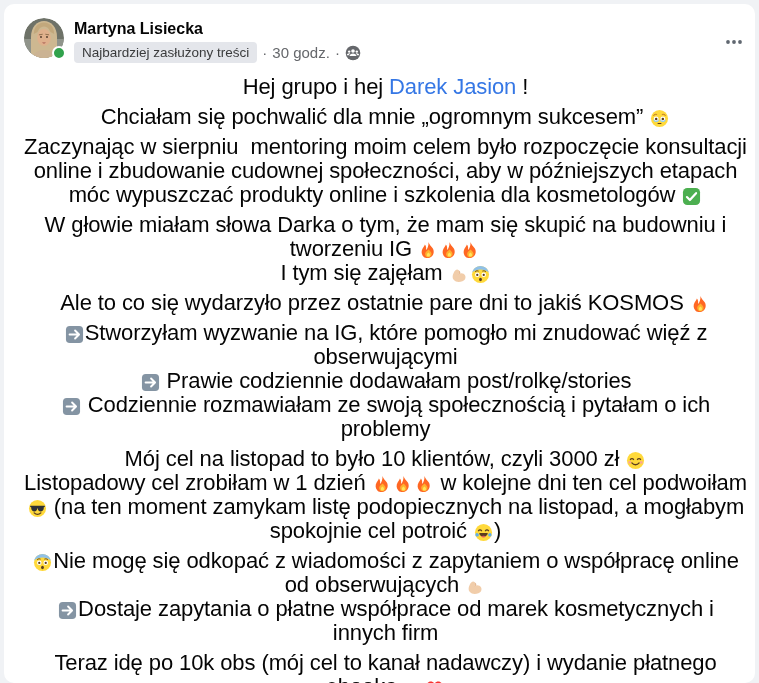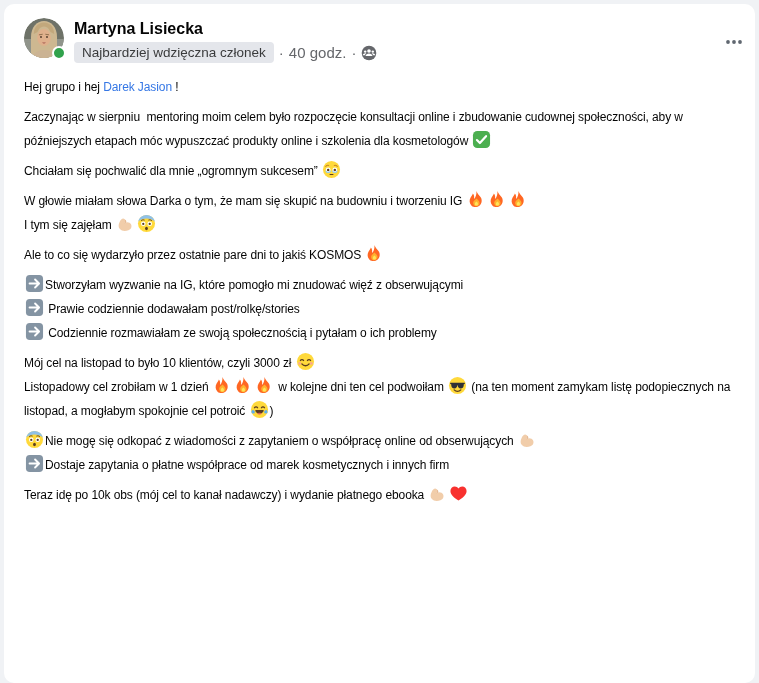--- a/index.html
+++ b/index.html
@@ -44,23 +44,24 @@
     width: 34px; height: 34px;
     border: 0; background: transparent; border-radius: 50%;
     display: flex; align-items: center; justify-content: center;
     cursor: pointer;
   }
   .more-btn svg { width: 20px; height: 20px; }
   
   .body { margin-top: 12px; }
   .para {
     margin: 6px 0 0 0;
-    font-size: 12px; line-height: 24px; color: #050505;
+    font-size: 22px; line-height: 24px; color: #050505;
     letter-spacing: -0.1px;
     white-space: pre-wrap;
+    text-align: center;
   }
   .para:first-child { margin-top: 0; }
   .mention { color: #3577e5; cursor: pointer; text-decoration: none; }
   .emoji {
     display: inline-block; width: 19px; height: 19px;
     vertical-align: -3.5px; margin: 0 1px;
   }
   .emoji svg { width: 100%; height: 100%; display: block; }
 </style>
 </head>
@@ -91,23 +92,23 @@
             <path d="M19 24.7c.6.5 1.4.5 2 0" stroke="#b06a5a" stroke-width="1.1" stroke-linecap="round" fill="none"></path>
           </g>
         </svg>
       </span>
       <span class="online-dot"></span>
     </div>
 
     <div class="hmeta">
       <div class="author">Martyna Lisiecka</div>
       <div class="meta-row">
-        <span class="badge">Najbardziej wdzięczna członek</span>
+        <span class="badge">Najbardziej zasłużony treści</span>
         <span class="dot">·</span>
-        <span class="time">40 godz.</span>
+        <span class="time">30 godz.</span>
         <span class="dot">·</span>
         <span class="privacy">
           <svg viewBox="0 0 16 16">
             <circle cx="8" cy="8" r="7.3" fill="#65676b"></circle>
             <g fill="#ffffff">
               <circle cx="8" cy="6" r="1.8"></circle>
               <path d="M8 8.4c-1.9 0-3.3 1.1-3.5 2.7h7C11.3 9.5 9.9 8.4 8 8.4z"></path>
               <circle cx="4.2" cy="6.6" r="1.2"></circle>
               <path d="M4.3 8.3c-1.3 0-2.4.8-2.6 2h2.1c.2-.8.8-1.5 1.6-2h-1.1z"></path>
               <circle cx="11.8" cy="6.6" r="1.2"></circle>
@@ -124,33 +125,33 @@
           <circle cx="4" cy="10" r="1.9"></circle>
             <circle cx="10" cy="10" r="1.9"></circle>
             <circle cx="16" cy="10" r="1.9"></circle>
         </svg>
       </span>
     </button>
   </div>
 
   <div class="body">
       <p class="para">Hej grupo i hej <a class="mention">Darek Jasion</a> !</p>
-      <p class="para">Zaczynając w sierpniu  mentoring moim celem było rozpoczęcie konsultacji online i zbudowanie cudownej społeczności, aby w późniejszych etapach móc wypuszczać produkty online i szkolenia dla kosmetologów <span class="emoji"><svg viewBox="0 0 20 20">
-            <rect x="1" y="1" width="18" height="18" rx="4.5" fill="#4caf50"></rect>
-            <path d="M5.2 10.6l3.1 3.1 6.5-7.2" fill="none" stroke="#fff" stroke-width="2.3" stroke-linecap="round" stroke-linejoin="round"></path>
-          </svg></span></p>
       <p class="para">Chciałam się pochwalić dla mnie „ogromnym sukcesem” <span class="emoji"><svg viewBox="0 0 20 20">
             <circle cx="10" cy="10" r="9" fill="#ffd93b"></circle>
             <path d="M3.9 6.9c.7-1 2-1.5 3.2-1.2M16.1 6.9c-.7-1-2-1.5-3.2-1.2" stroke="#c9862b" stroke-width="1.1" stroke-linecap="round" fill="none"></path>
             <circle cx="6.5" cy="10.6" r="2.6" fill="#fff"></circle>
             <circle cx="13.5" cy="10.6" r="2.6" fill="#fff"></circle>
             <path d="M4.2 11.8a2.6 2.6 0 0 0 4.6 0M11.2 11.8a2.6 2.6 0 0 0 4.6 0" stroke="#8ecdf3" stroke-width="1.2" fill="none" stroke-linecap="round"></path>
             <circle cx="6.5" cy="10.6" r="1.3" fill="#5b3d1e"></circle>
             <circle cx="13.5" cy="10.6" r="1.3" fill="#5b3d1e"></circle>
             <path d="M8.5 15.3h3" stroke="#5b3d1e" stroke-width="1.2" stroke-linecap="round"></path>
+          </svg></span></p>
+      <p class="para">Zaczynając w sierpniu  mentoring moim celem było rozpoczęcie konsultacji online i zbudowanie cudownej społeczności, aby w późniejszych etapach móc wypuszczać produkty online i szkolenia dla kosmetologów <span class="emoji"><svg viewBox="0 0 20 20">
+            <rect x="1" y="1" width="18" height="18" rx="4.5" fill="#4caf50"></rect>
+            <path d="M5.2 10.6l3.1 3.1 6.5-7.2" fill="none" stroke="#fff" stroke-width="2.3" stroke-linecap="round" stroke-linejoin="round"></path>
           </svg></span></p>
       <p class="para">W głowie miałam słowa Darka o tym, że mam się skupić na budowniu i tworzeniu IG <span class="emoji"><svg viewBox="0 0 20 20">
             <path fill="#ff6723" d="M10 1.1c.6 2.8 3.1 4.4 4.6 6.9 1.6 2.8 1 6.7-1.6 8.7-2.3 1.8-6 1.8-8.2-.2-2.4-2.2-2.6-5.9-1-8.5.9-1.4 2-2.5 2.4-4.2.7.8 1.2 1.9 1.3 3 .1 1-.1 1.8 0 2.7C9.2 7.9 10.2 4.4 10 1.1z"></path>
             <path fill="#ffb02e" d="M10.2 9c1.1 1.6 2.8 2.5 3 4.4.2 2.1-1.5 3.8-3.4 3.8S6.3 15.5 6.5 13.5c.1-2 1.9-3 3.7-4.5z"></path>
             <path fill="#ffe55a" d="M10.1 12.2c.6.8 1.5 1.4 1.5 2.5 0 .9-.8 1.7-1.7 1.7s-1.7-.8-1.7-1.7c0-1.1 1-1.7 1.9-2.5z"></path>
           </svg></span><span class="emoji"><svg viewBox="0 0 20 20">
             <path fill="#ff6723" d="M10 1.1c.6 2.8 3.1 4.4 4.6 6.9 1.6 2.8 1 6.7-1.6 8.7-2.3 1.8-6 1.8-8.2-.2-2.4-2.2-2.6-5.9-1-8.5.9-1.4 2-2.5 2.4-4.2.7.8 1.2 1.9 1.3 3 .1 1-.1 1.8 0 2.7C9.2 7.9 10.2 4.4 10 1.1z"></path>
             <path fill="#ffb02e" d="M10.2 9c1.1 1.6 2.8 2.5 3 4.4.2 2.1-1.5 3.8-3.4 3.8S6.3 15.5 6.5 13.5c.1-2 1.9-3 3.7-4.5z"></path>
             <path fill="#ffe55a" d="M10.1 12.2c.6.8 1.5 1.4 1.5 2.5 0 .9-.8 1.7-1.7 1.7s-1.7-.8-1.7-1.7c0-1.1 1-1.7 1.9-2.5z"></path>
           </svg></span><span class="emoji"><svg viewBox="0 0 20 20">

